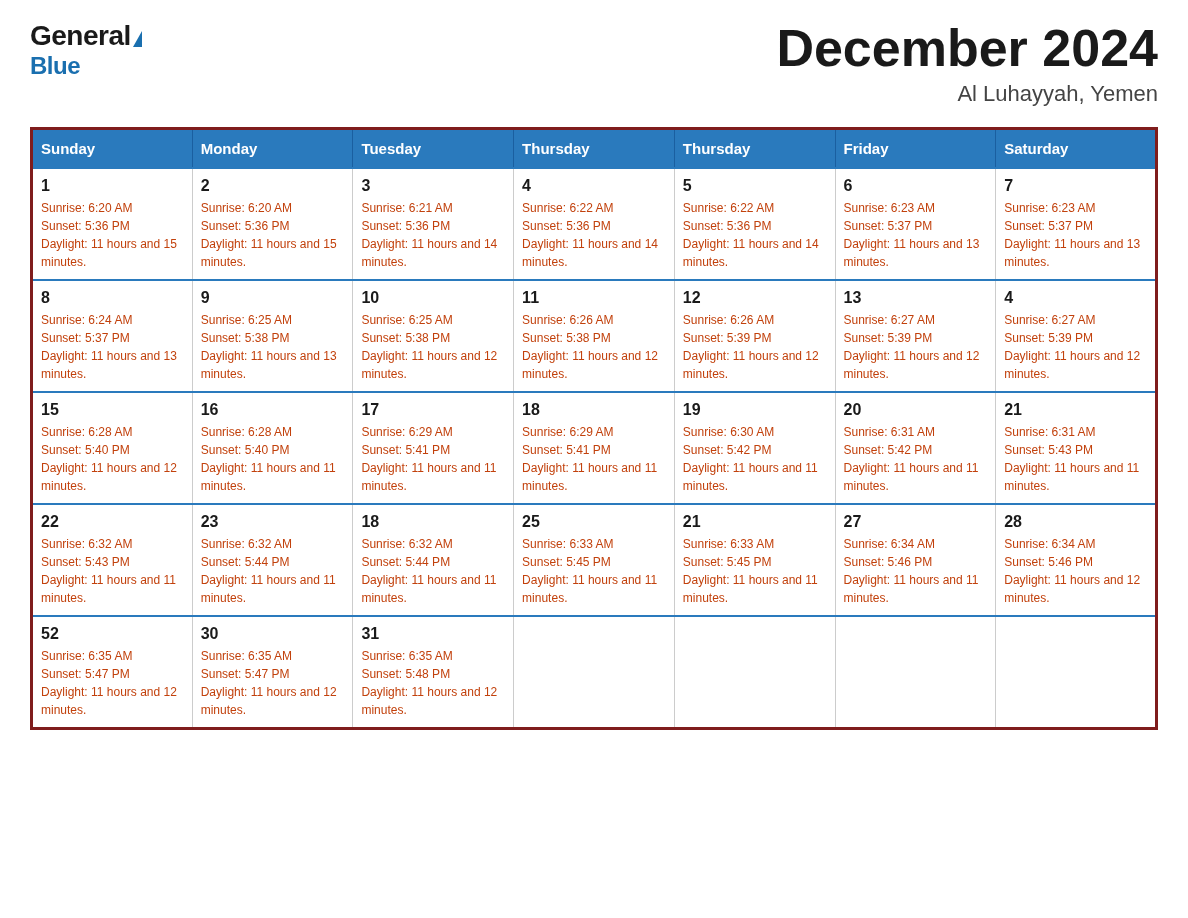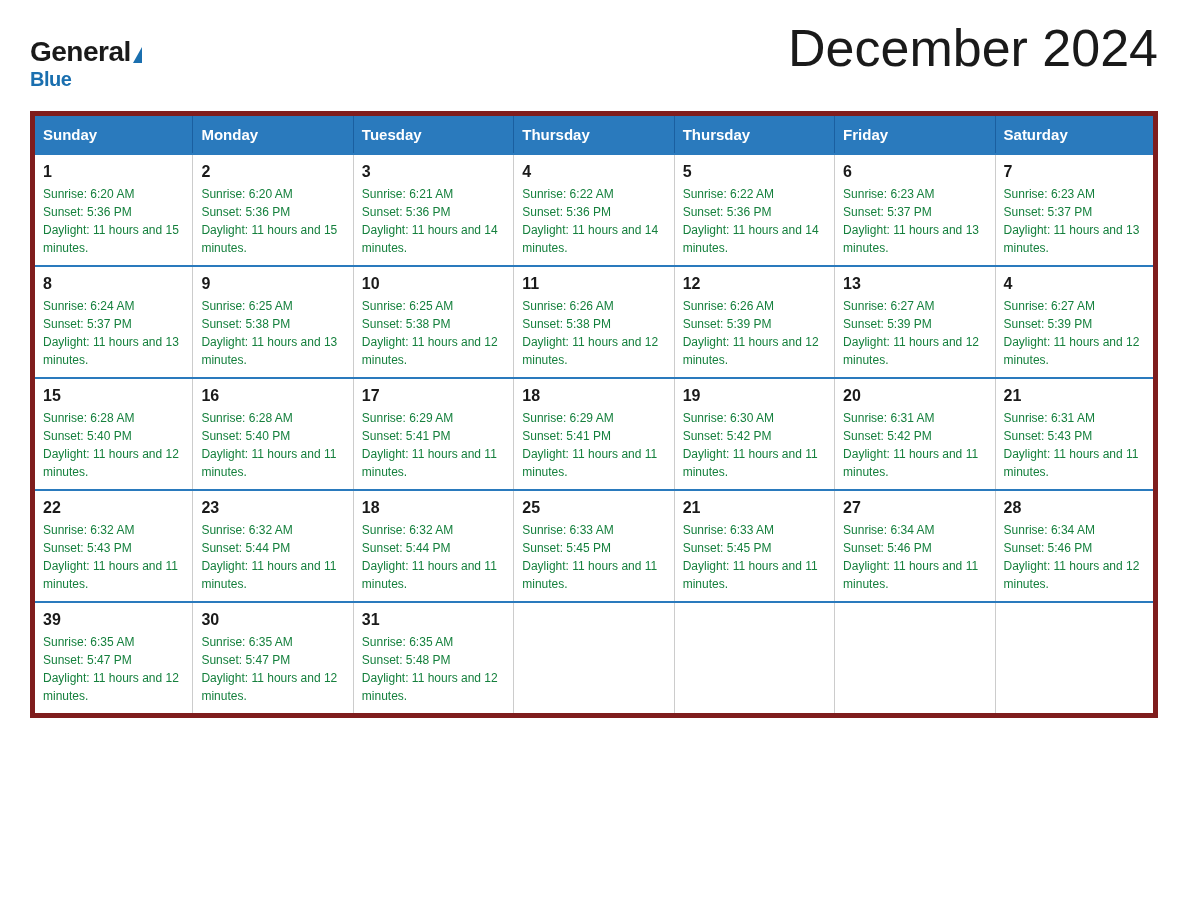--- a/index.html
+++ b/index.html
@@ -13,62 +13,61 @@
     .header {
       display: flex;
       justify-content: space-between;
       align-items: flex-start;
       margin-bottom: 20px;
     }
     .logo {
       display: flex;
       flex-direction: column;
       align-items: flex-start;
-      margin-top: 16px;
     }
     .logo-general {
       font-size: 28px;
       font-weight: bold;
       color: #1a1a1a;
       letter-spacing: -0.5px;
     }
     .logo-blue {
-      font-size: 20px;
+      font-size: 24px;
       font-weight: bold;
       color: #1a6faf;
       letter-spacing: -0.5px;
     }
     .logo-triangle {
       display: inline-block;
       width: 0;
       height: 0;
       border-left: 9px solid transparent;
       border-bottom: 16px solid #1a6faf;
       margin-left: 2px;
       vertical-align: middle;
       transform: translateY(-2px);
     }
     .title-section {
       text-align: right;
     }
     .month-title {
       font-size: 52px;
-      font-weight: normal;
+      font-weight: bold;
       color: #1a1a1a;
       line-height: 1.1;
     }
     .location {
       font-size: 22px;
       color: #444;
       margin-top: 4px;
     }
     .calendar {
       width: 100%;
       border-collapse: collapse;
-      border: 5px solid #7f1d1d;
+      border: 3px solid #7f1d1d;
     }
     .calendar th {
       background-color: #2a7abd;
       color: #fff;
       padding: 10px 8px;
       font-size: 15px;
       font-weight: bold;
       text-align: left;
       border: 1px solid #1a5fa0;
     }
@@ -82,21 +81,21 @@
     }
     .day-number {
       font-size: 16px;
       font-weight: bold;
       color: #1a1a1a;
       display: block;
       margin-bottom: 4px;
     }
     .day-info {
       font-size: 12px;
-      color: #15803d;
+      color: #c2410c;
       line-height: 1.5;
     }
     .empty-cell {
       background: #fff;
     }
     tr:last-child td {
       min-height: 120px;
     }
   </style>
 </head>
@@ -106,20 +105,21 @@
   <div class="logo">
     <div>
       <span class="logo-general">General</span><span class="logo-triangle"></span>
     </div>
     <div>
       <span class="logo-blue">Blue</span>
     </div>
   </div>
   <div class="title-section">
     <div class="month-title">December 2024</div>
+    <div class="location">Al Luhayyah, Yemen</div>
   </div>
 </div>
 
 <table class="calendar">
   <thead>
     <tr>
     <th>Sunday</th>
         <th>Monday</th>
         <th>Tuesday</th>
         <th>Thursday</th>
@@ -244,21 +244,21 @@
           <span class="day-number">27</span>
           <div class="day-info">Sunrise: 6:34 AM<br>Sunset: 5:46 PM<br>Daylight: 11 hours and 11 minutes.</div>
         </td>
         <td>
           <span class="day-number">28</span>
           <div class="day-info">Sunrise: 6:34 AM<br>Sunset: 5:46 PM<br>Daylight: 11 hours and 12 minutes.</div>
         </td>
       </tr>
       <tr>
         <td>
-          <span class="day-number">39</span>
+          <span class="day-number">52</span>
           <div class="day-info">Sunrise: 6:35 AM<br>Sunset: 5:47 PM<br>Daylight: 11 hours and 12 minutes.</div>
         </td>
         <td>
           <span class="day-number">30</span>
           <div class="day-info">Sunrise: 6:35 AM<br>Sunset: 5:47 PM<br>Daylight: 11 hours and 12 minutes.</div>
         </td>
         <td>
           <span class="day-number">31</span>
           <div class="day-info">Sunrise: 6:35 AM<br>Sunset: 5:48 PM<br>Daylight: 11 hours and 12 minutes.</div>
         </td>

